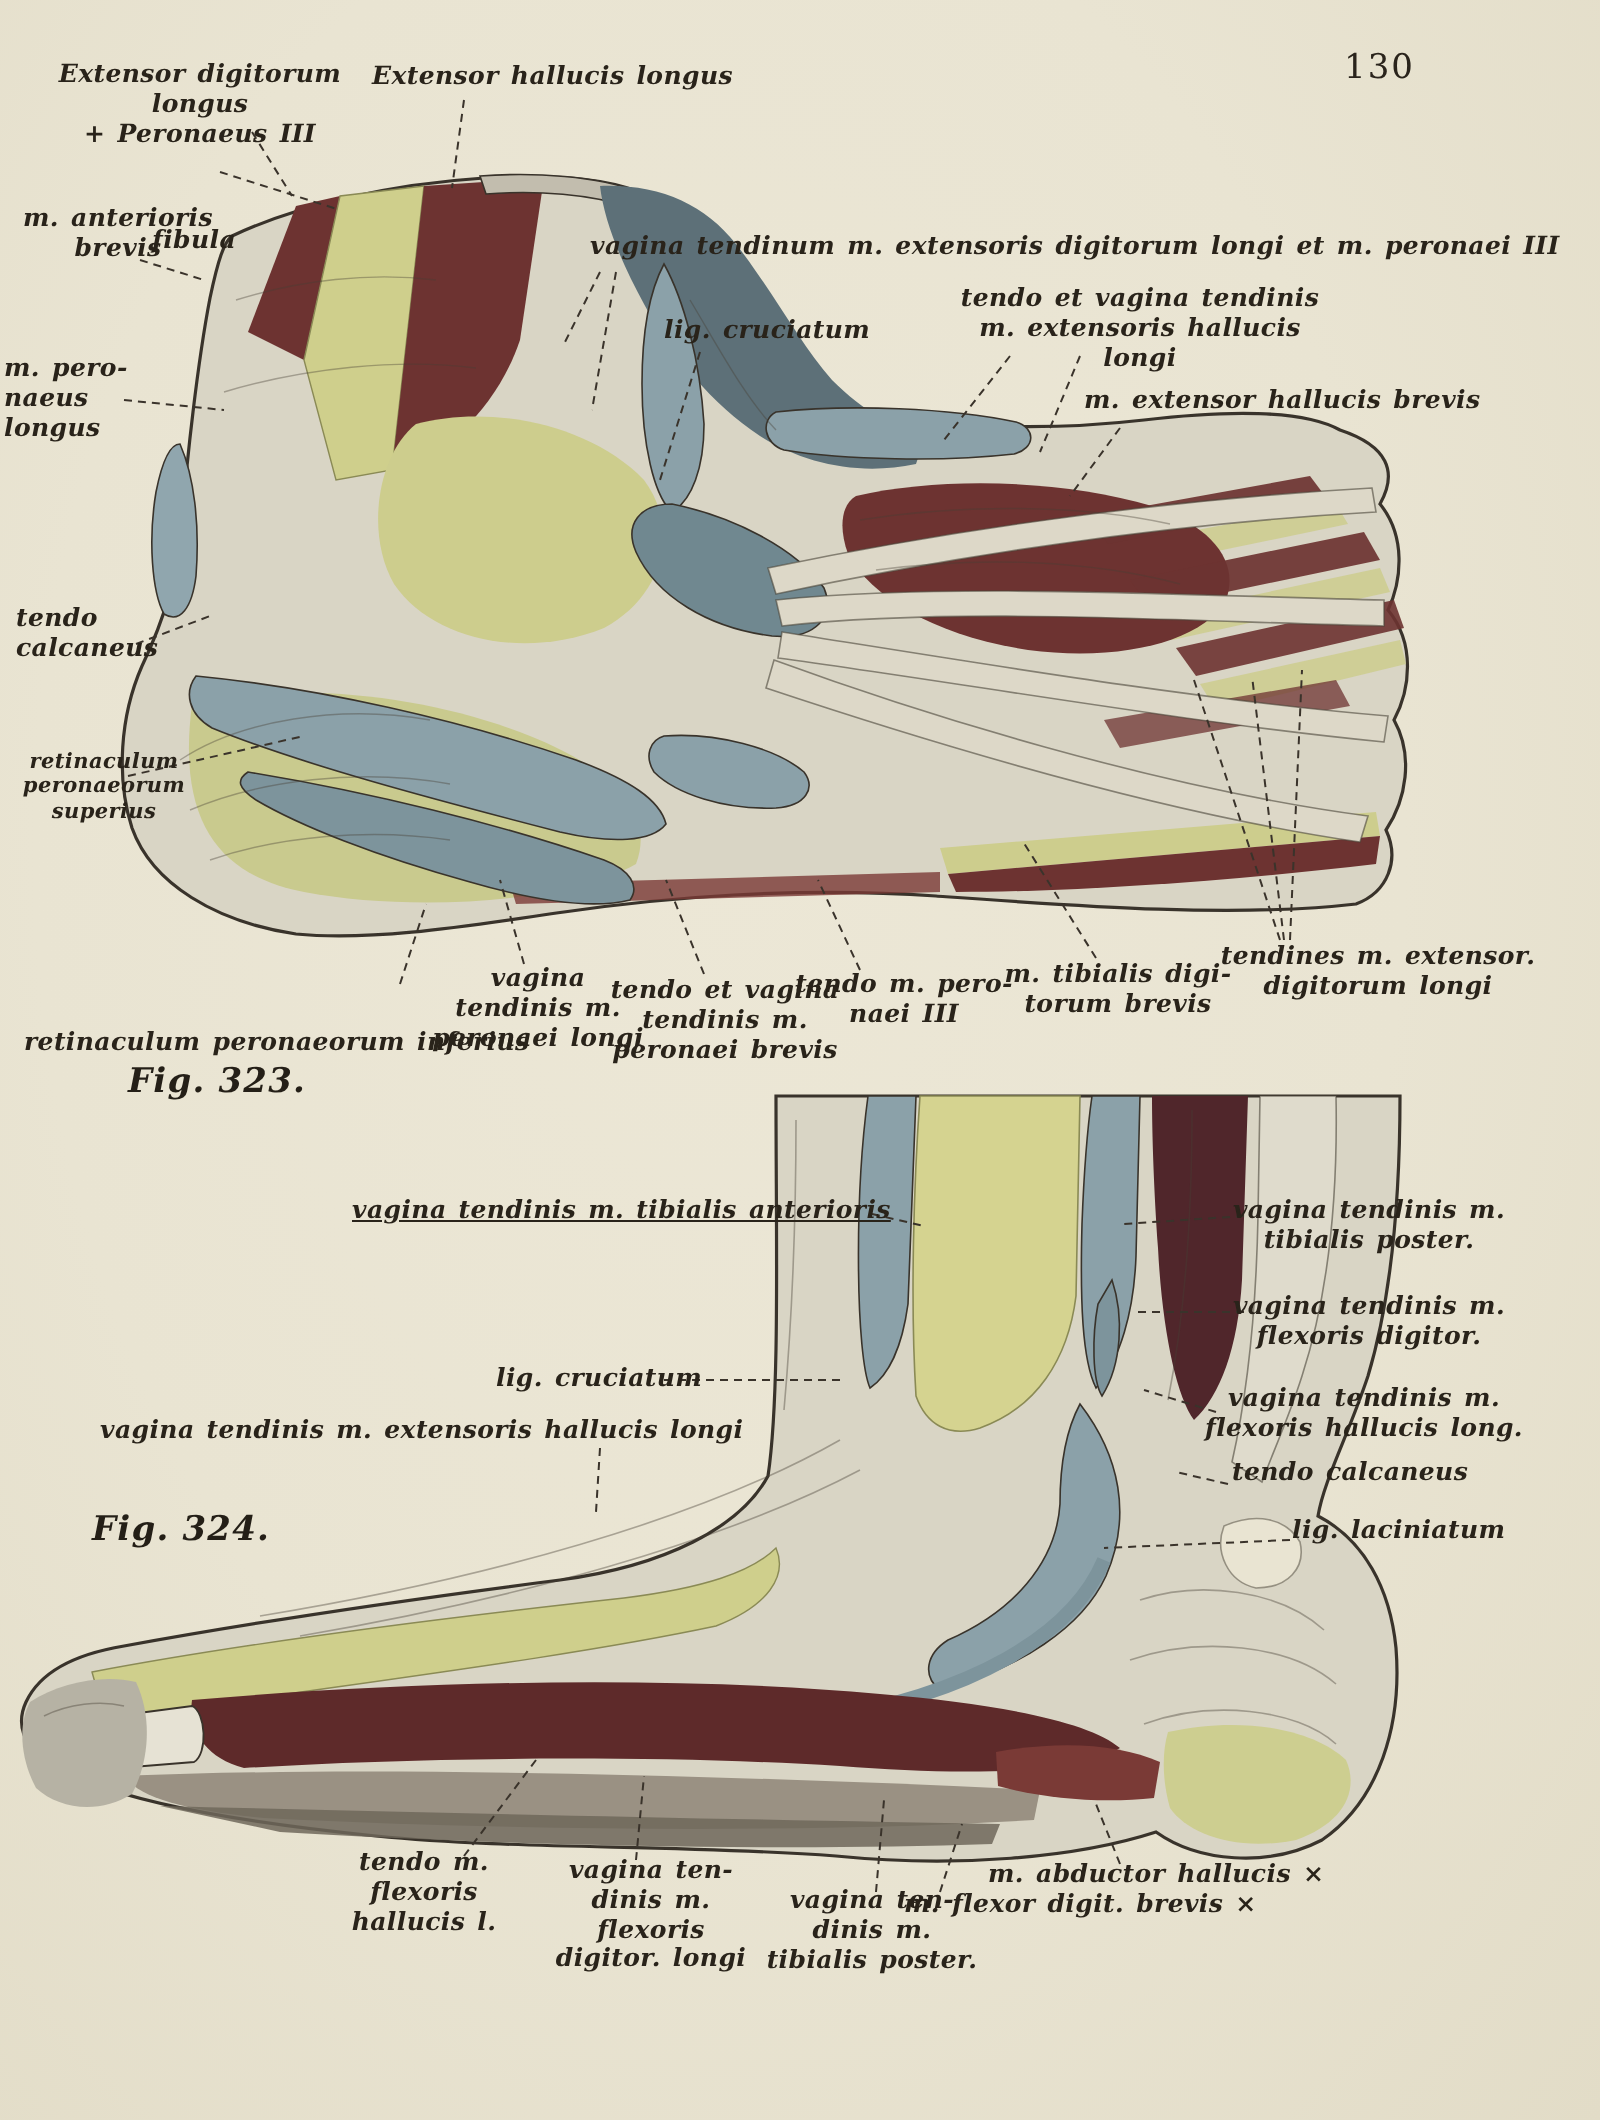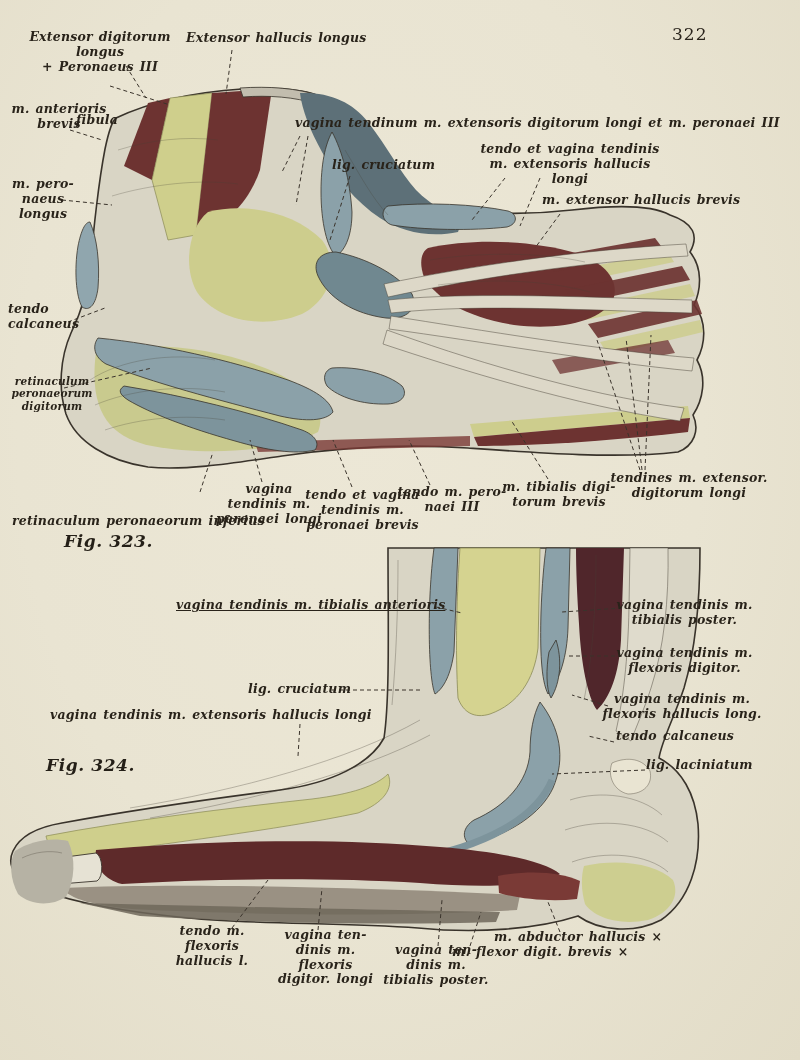--- a/index.html
+++ b/index.html
@@ -175,41 +175,41 @@
     <path d="M614,742 L588,736"></path>
     <path d="M645,770 L552,774"></path>
     <path d="M232,928 L268,880"></path>
     <path d="M318,930 L322,888"></path>
     <path d="M438,946 L442,900"></path>
     <path d="M470,946 L481,912"></path>
     <path d="M560,932 L548,902"></path>
   </g>
 </svg>
 
-<div class="pageno" style="left:672px;top:24px;">322</div>
+<div class="pageno" style="left:672px;top:24px;">130</div>
 
 <div class="lbl" style="left:10px;top:30px;width:180px;text-align:center;">Extensor digitorum longus
 + Peronaeus III</div>
 <div class="lbl" style="left:186px;top:31px;">Extensor hallucis longus</div>
 <div class="lbl" style="left:76px;top:69px;margin-top:44px;">fibula</div>
 <div class="lbl" style="left:4px;top:102px;width:110px;text-align:center;">m. anterioris
 brevis</div>
 <div class="lbl" style="left:295px;top:116px;">vagina tendinum m. extensoris digitorum longi et m. peronaei III</div>
 <div class="lbl" style="left:332px;top:158px;">lig. cruciatum</div>
 <div class="lbl" style="left:470px;top:142px;width:200px;text-align:center;">tendo et vagina tendinis
 m. extensoris hallucis longi</div>
 <div class="lbl" style="left:542px;top:193px;">m. extensor hallucis brevis</div>
-<div class="lbl" style="left:2px;top:177px;width:82px;text-align:center;">m. pero-
+<div class="lbl" style="left:2px;top:177px;width:82px;">m. pero-
 naeus
 longus</div>
 <div class="lbl" style="left:8px;top:302px;width:105px;text-align:left;">tendo
 calcaneus</div>
 <div class="lbl small" style="left:2px;top:375px;width:100px;text-align:center;">retinaculum
 peronaeorum
-digitorum</div>
+superius</div>
 <div class="lbl" style="left:12px;top:491px;margin-top:23px;">retinaculum peronaeorum inferius</div>
 <div class="lbl" style="left:213px;top:482px;width:112px;text-align:center;">vagina
 tendinis m.
 peronaei longi</div>
 <div class="lbl" style="left:300px;top:488px;width:125px;text-align:center;">tendo et vagina
 tendinis m.
 peronaei brevis</div>
 <div class="lbl" style="left:396px;top:485px;width:112px;text-align:center;">tendo m. pero-
 naei III</div>
 <div class="lbl" style="left:498px;top:480px;width:122px;text-align:center;">m. tibialis digi-

